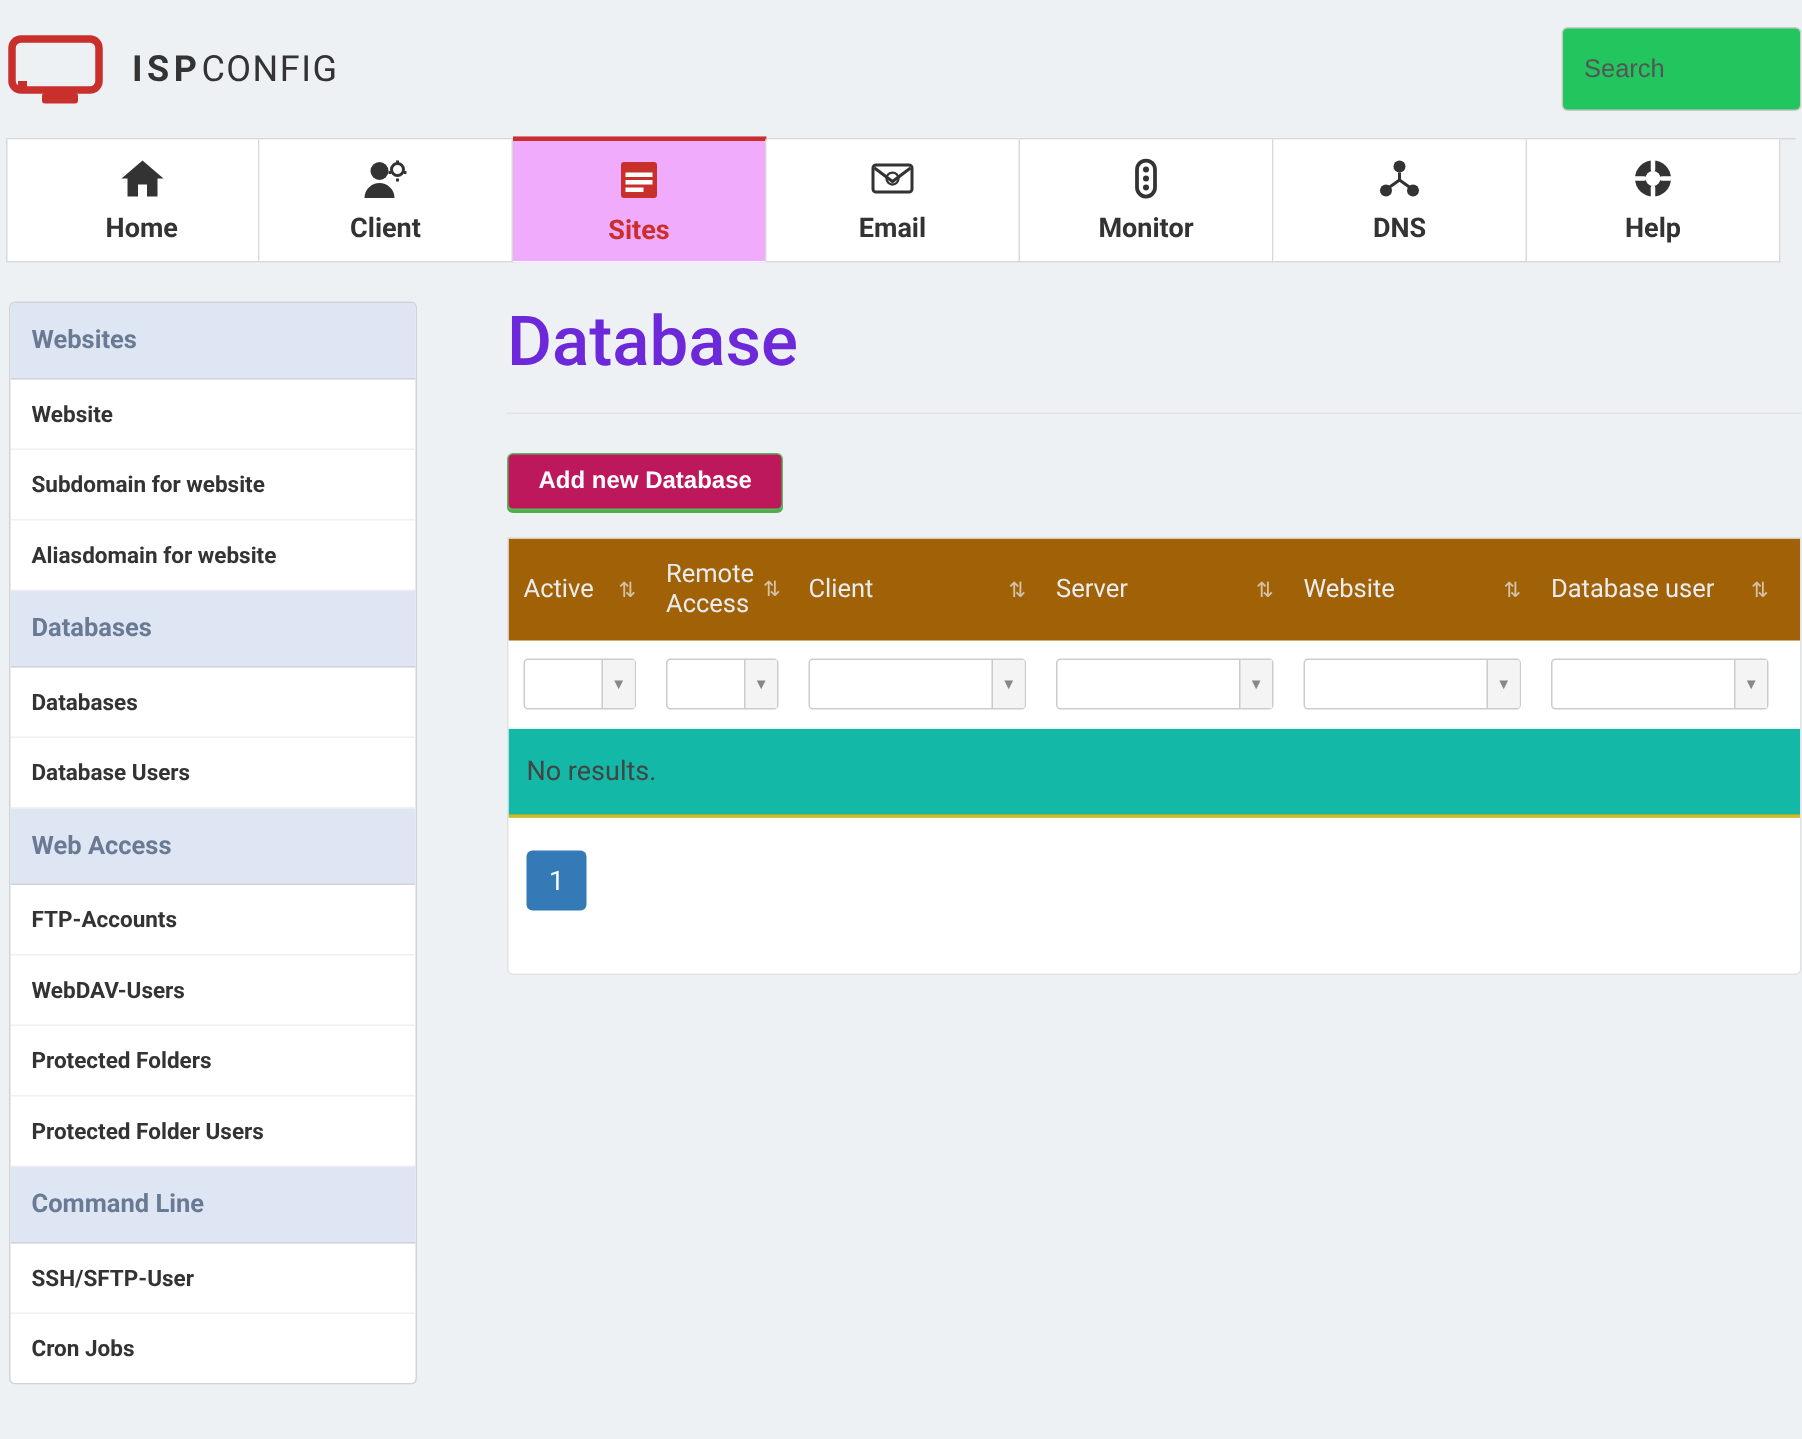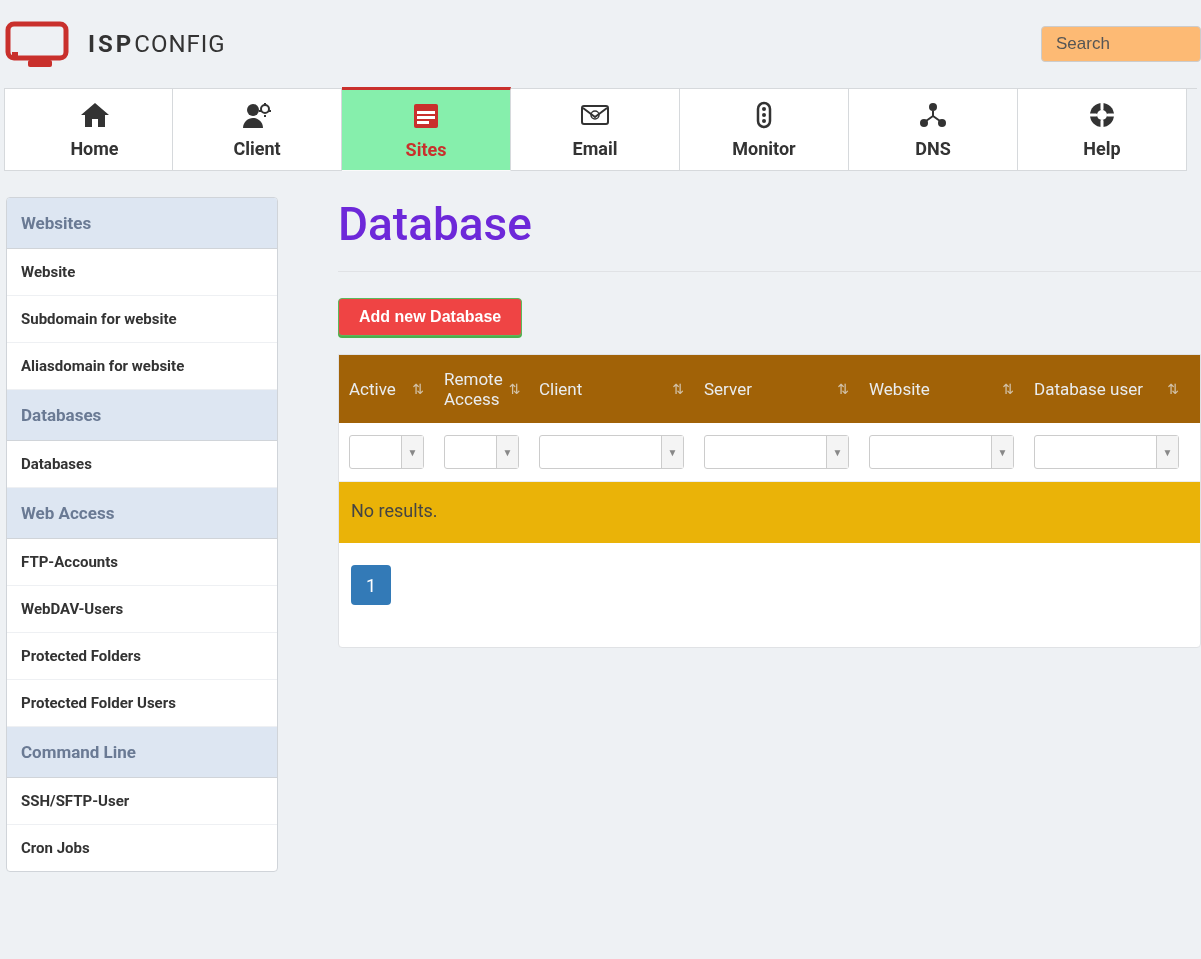--- a/index.html
+++ b/index.html
@@ -21,27 +21,27 @@
   .logo-wrap { display: flex; align-items: center; gap: 12px; }
   .logo-mark {
     width: 72px; height: 52px;
   }
   .logo-text {
     font-size: 24px; font-weight: 400; letter-spacing: 1px; color: #333;
   }
   .logo-text b { font-weight: 700; letter-spacing: 3px; }
   .search-box {
     width: 160px;
-    height: 36px;
+    height: 56px;
     border: 1px solid #ccc;
     border-radius: 4px;
     padding: 0 14px;
     font-size: 17px;
     color: #555;
-    background: #fdba74;
+    background: #22c55e;
   }
   .search-box::placeholder { color: #555; }
 
   
   .mainnav {
     display: flex;
     border-top: 1px solid #d6d9dc;
     margin: 0 4px;
   }
   .mainnav-item {
@@ -56,21 +56,21 @@
     justify-content: center;
     gap: 8px;
     cursor: pointer;
     font-size: 18px;
     font-weight: 700;
     color: #333;
   }
   .mainnav-item:first-child { border-left: 1px solid #d6d9dc; padding-left: 12px; }
   .mainnav-item.active {
     color: #c9302c;
-    background: #86efac;
+    background: #f0abfc;
     border-top: 3px solid #c9302c;
     border-bottom: 1px solid #fafafa;
     margin-top: -2px;
     height: 84px;
   }
   .nav-icon-svg { width: 32px; height: 30px; display:block; }
   .mainnav-item.active .nav-icon-svg { color:#c9302c; }
   .nav-icon-svg { color:#333; }
 
   
@@ -116,21 +116,21 @@
   .page-title {
     font-size: 46px;
     font-weight: 500;
     color: #6d28d9;
     padding-bottom: 20px;
     border-bottom: 1px solid #e0e2e5;
     margin-bottom: 26px;
   }
   .btn-add {
     display: inline-block;
-    background: #ef4444;
+    background: #be185d;
     border: 1px solid #5cb85c;
     color: #fff;
     font-weight: 700;
     font-size: 16px;
     padding: 9px 20px;
     border-radius: 4px;
     cursor: pointer;
     box-shadow: 0 2px 0 #4cae4c;
   }
 
@@ -194,22 +194,22 @@
     align-items: center;
     justify-content: center;
     color: #888;
     font-size: 10px;
   }
 
   .no-results {
     padding: 18px 12px;
     font-size: 18px;
     color: #444;
-    border-bottom: 4px solid #eab308;
-    background:#eab308;
+    border-bottom: 2px solid #eab308;
+    background:#14b8a6;
   }
 
   .pager {
     padding: 22px 12px 42px;
   }
   .page-btn {
     width: 40px;
     height: 40px;
     background: #337ab7;
     color: #fff;
@@ -299,20 +299,21 @@
 
 <div class="content">
 
   <div class="sidebar">
     <div class="side-head">Websites</div>
     <div class="side-link">Website</div>
     <div class="side-link">Subdomain for website</div>
     <div class="side-link">Aliasdomain for website</div>
     <div class="side-head">Databases</div>
     <div class="side-link">Databases</div>
+    <div class="side-link">Database Users</div>
     <div class="side-head">Web Access</div>
     <div class="side-link">FTP-Accounts</div>
     <div class="side-link">WebDAV-Users</div>
     <div class="side-link">Protected Folders</div>
     <div class="side-link">Protected Folder Users</div>
     <div class="side-head">Command Line</div>
     <div class="side-link">SSH/SFTP-User</div>
     <div class="side-link">Cron Jobs</div>
   </div>
 

